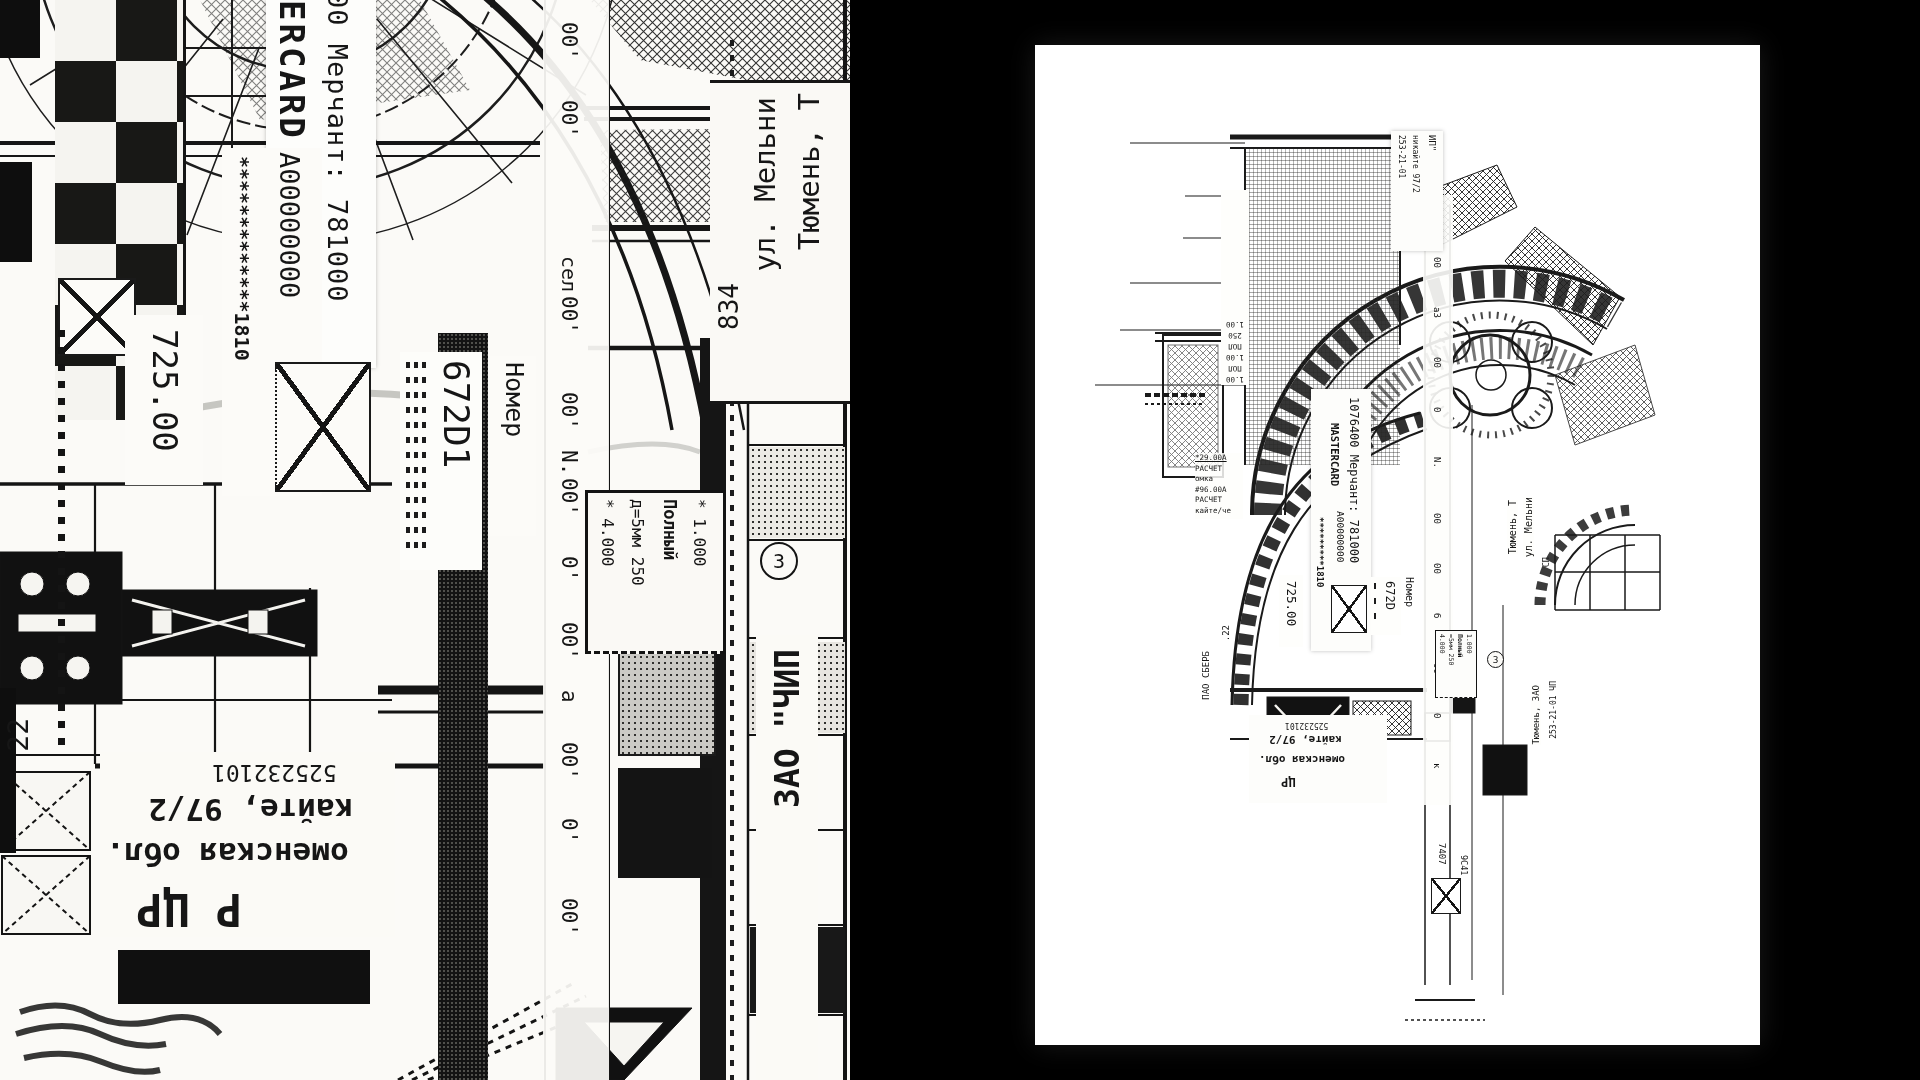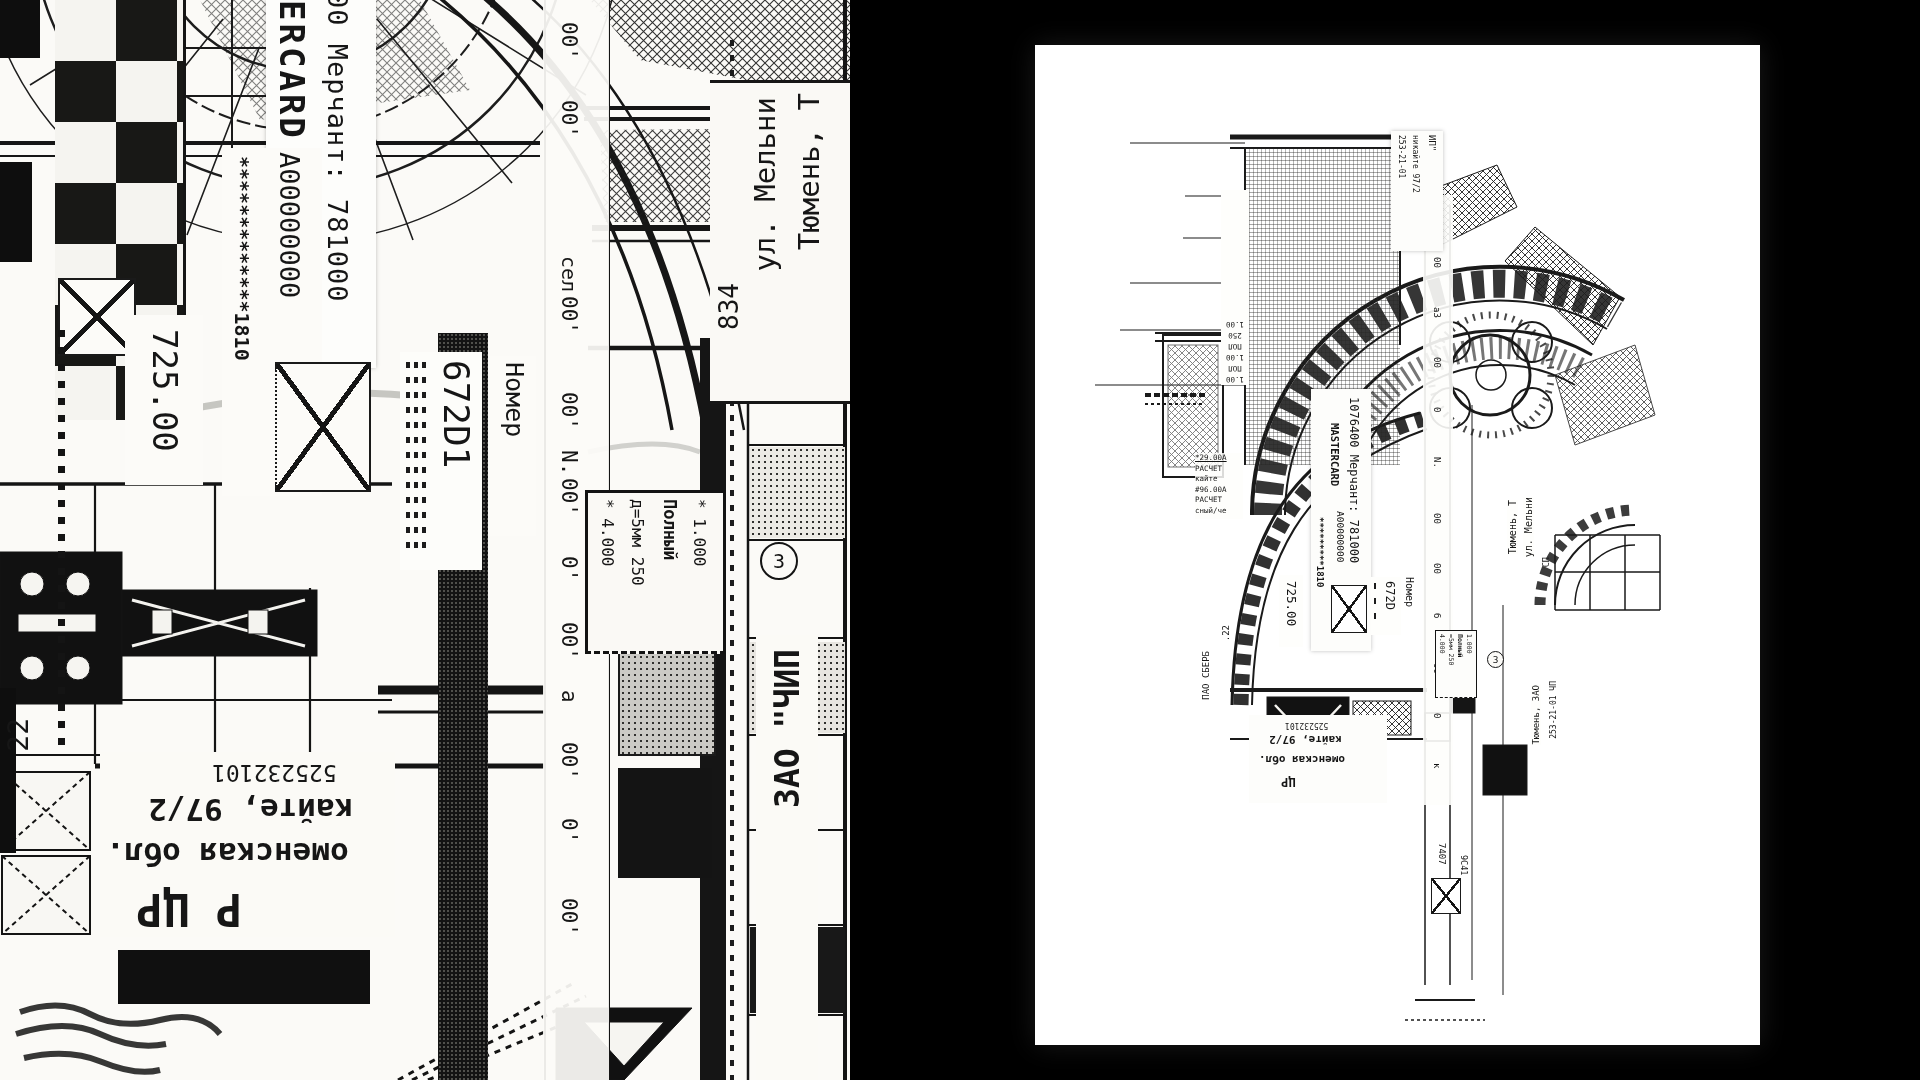--- a/index.html
+++ b/index.html
@@ -300,24 +300,24 @@
     </div>
     <div class="abs" style="left:336px;top:532px;width:30px;height:58px;background:#fefefc;z-index:3;">
       <div class="dashv" style="left:3px;top:6px;height:44px;width:2px;"></div>
       <span class="vcw" style="left:12px;top:4px;font-size:12px;">672D</span>
     </div>
     <span class="vcw" style="left:369px;top:532px;font-size:10px;z-index:3;">Номер</span>
 
     <div class="abs" style="left:160px;top:408px;width:48px;height:66px;z-index:3;font-size:7.5px;line-height:10.5px;background:#fefefcd9;">
       <span style="display:block;text-decoration:underline;">*29.00А</span>
       <span style="display:block;">РАСЧЕТ</span>
-      <span style="display:block;">кайте</span>
+      <span style="display:block;">омка</span>
       <span style="display:block;">#96.00А</span>
       <span style="display:block;">РАСЧЕТ</span>
-      <span style="display:block;">сный/че</span>
+      <span style="display:block;">кайте/че</span>
     </div>
 
     <div class="abs" style="left:388px;top:150px;width:30px;height:610px;background:rgba(254,254,252,.9);z-index:2;">
       <span class="vcw" style="left:9px;top:12px;font-size:9px;">00</span>
       <span class="vcw" style="left:9px;top:62px;font-size:9px;">00</span>
       <span class="vcw" style="left:9px;top:112px;font-size:9px;">а3</span>
       <span class="vcw" style="left:9px;top:162px;font-size:9px;">00</span>
       <span class="vcw" style="left:9px;top:212px;font-size:9px;">0</span>
       <span class="vcw" style="left:9px;top:262px;font-size:9px;">N.</span>
       <span class="vcw" style="left:9px;top:318px;font-size:9px;">00</span>

